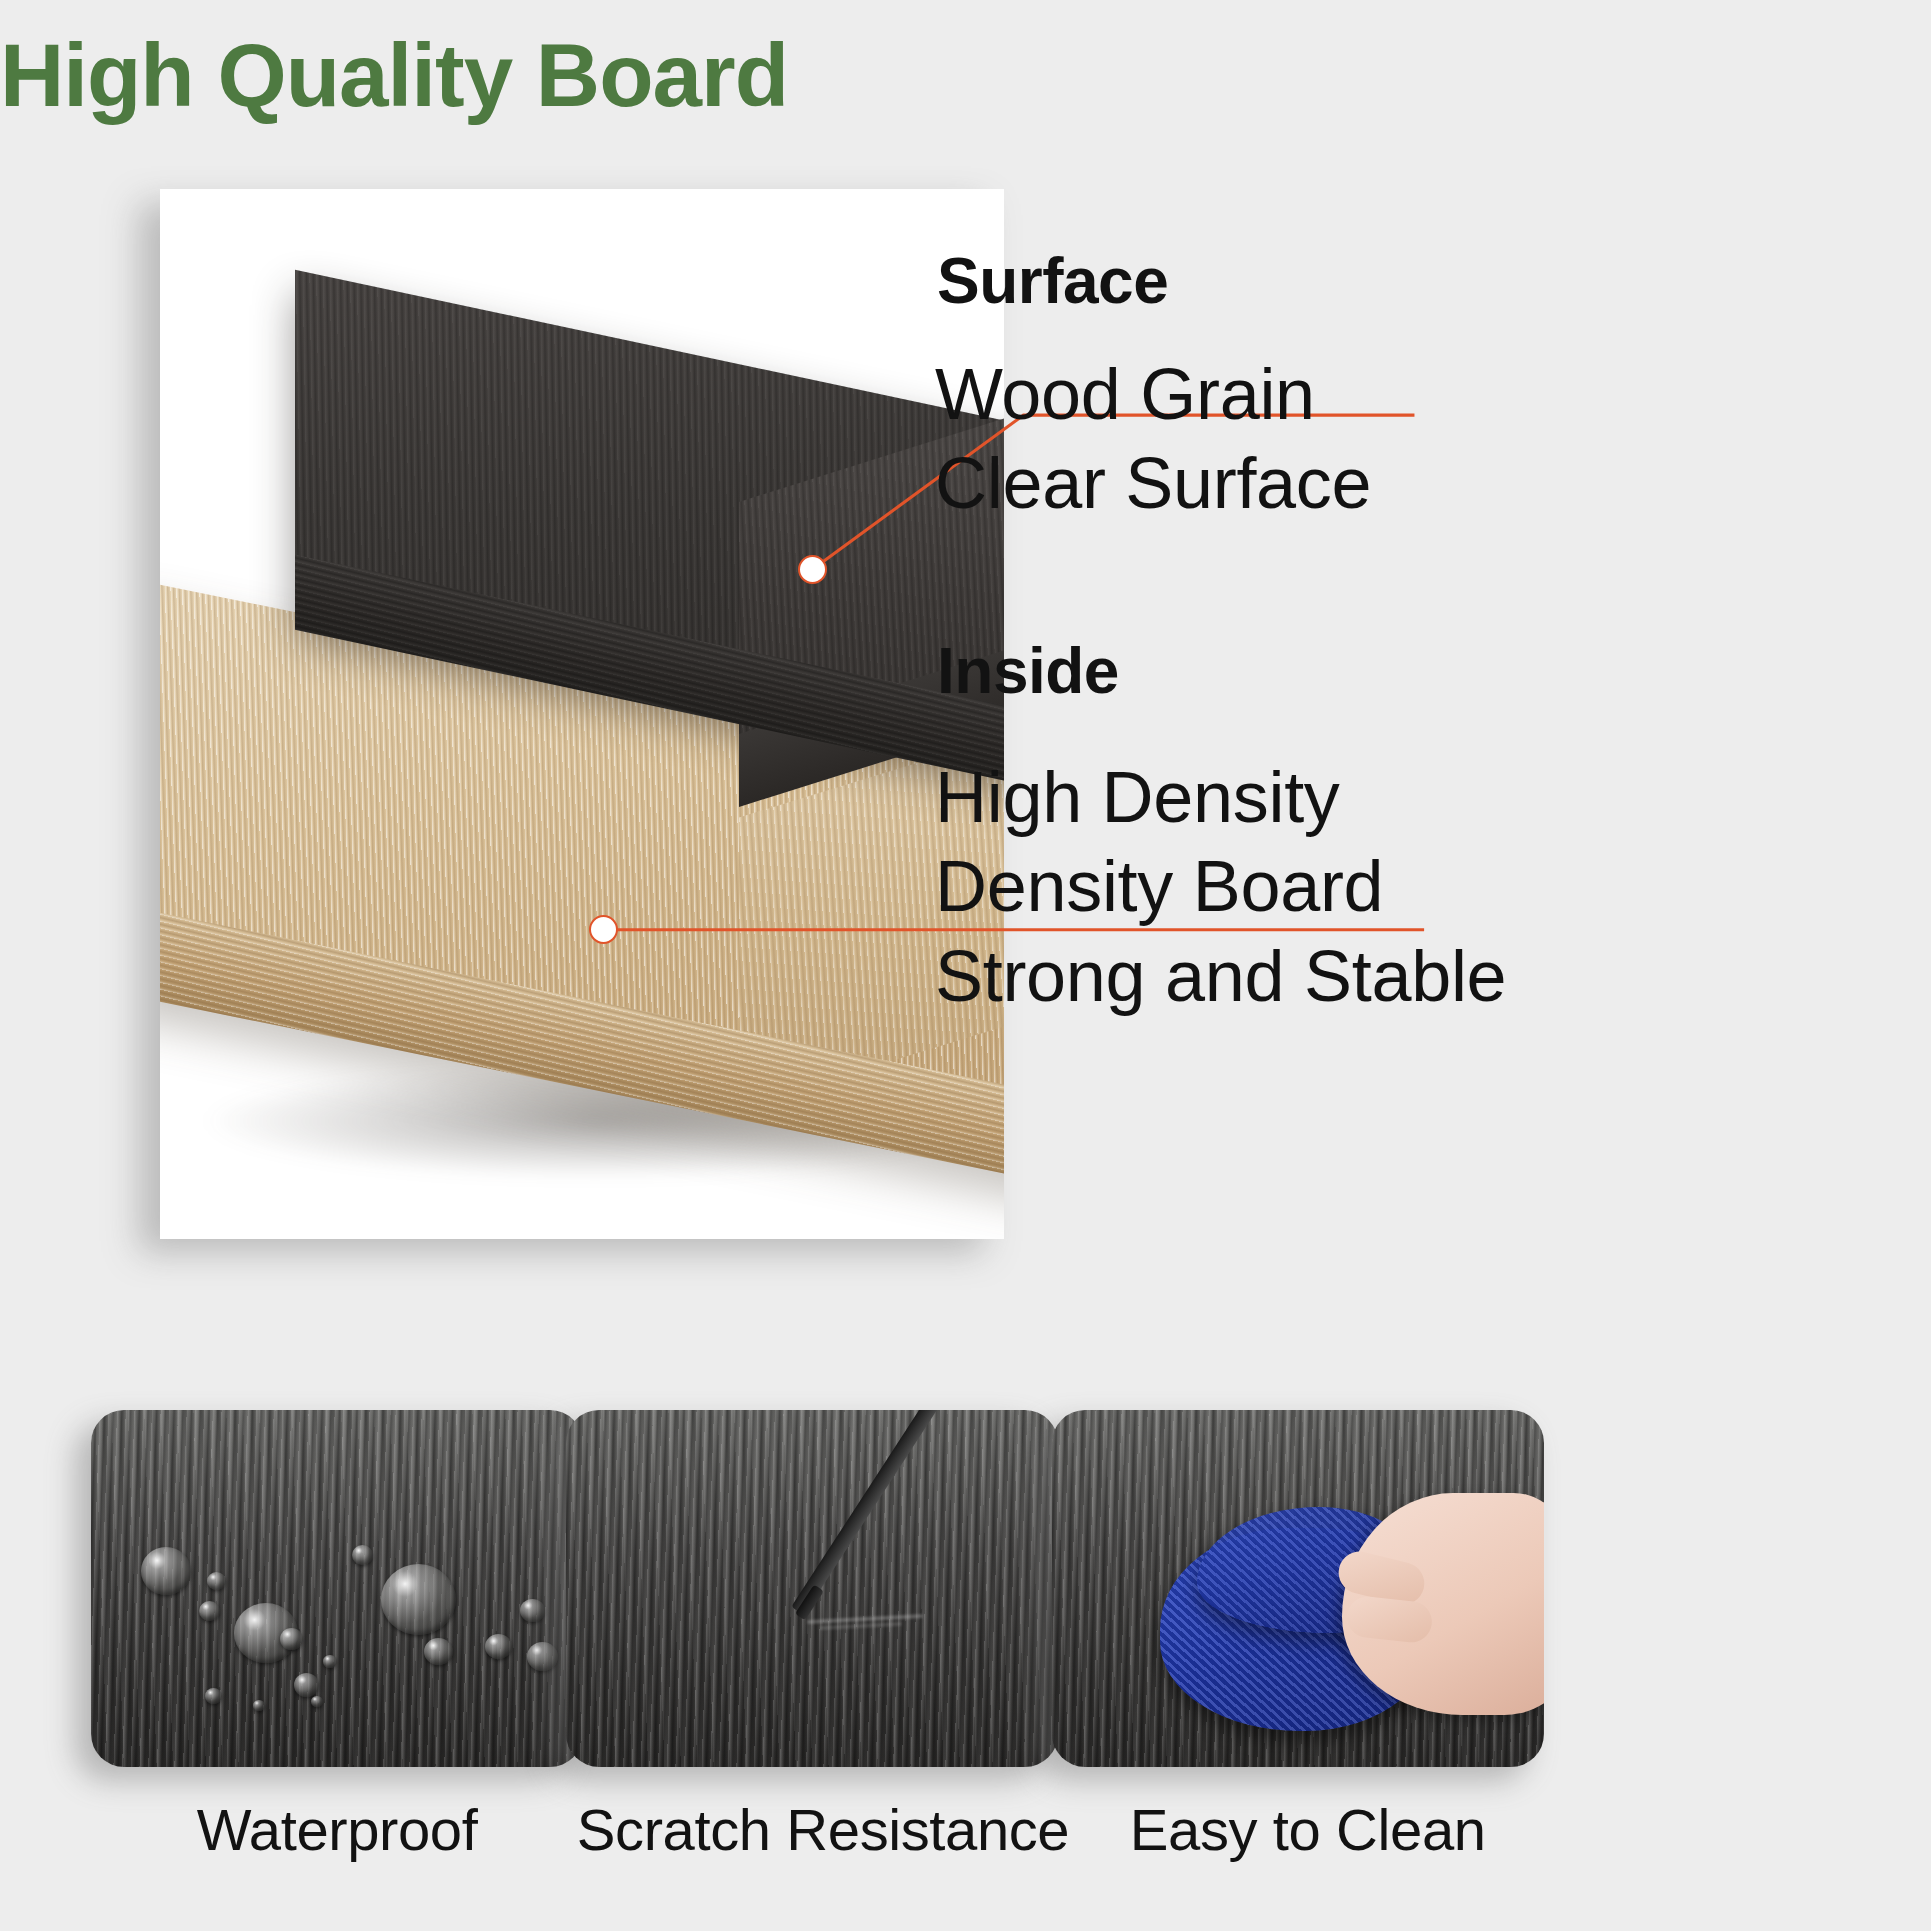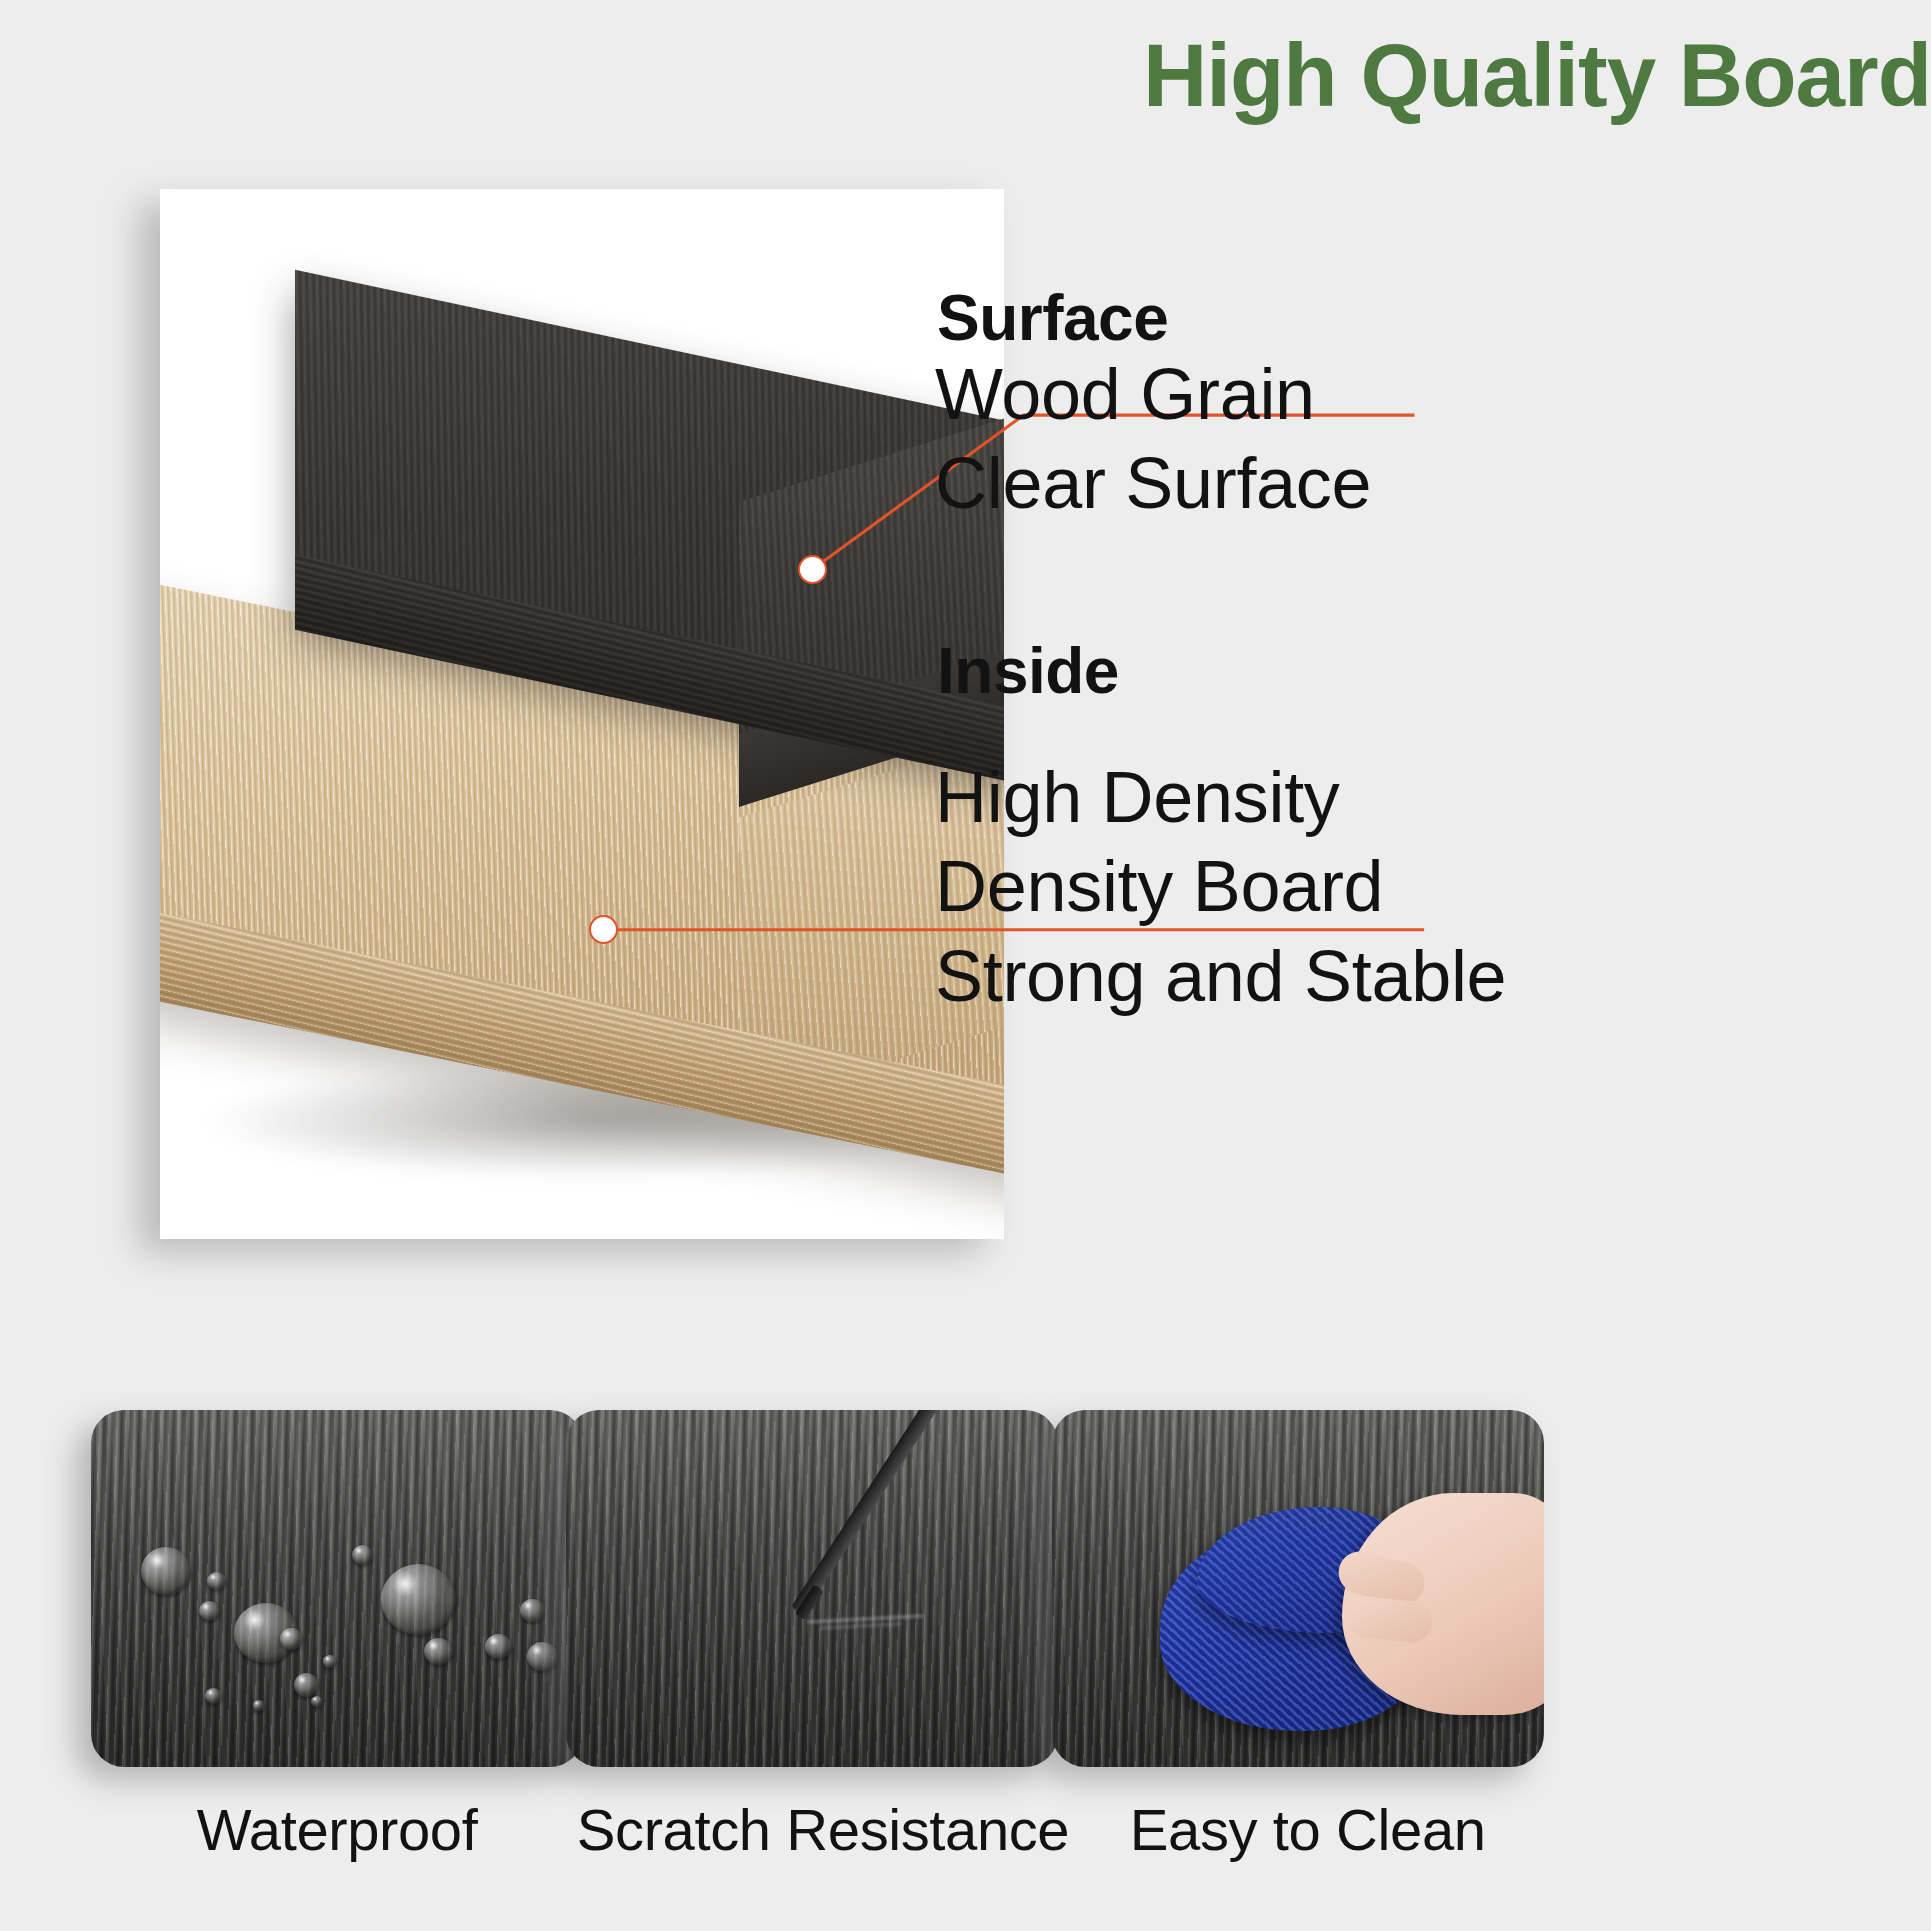--- a/index.html
+++ b/index.html
@@ -7,21 +7,21 @@
     width:1931px;height:1931px;
     background:#ededed;
     font-family:"Liberation Sans", sans-serif;
     position:relative;overflow:hidden;
   }
   .page{position:absolute;inset:0;}
 
   
   #title{
     position:absolute;left:0;top:27px;width:1931px;
-    text-align:right;
+    text-align:left;
     font-size:89px;font-weight:bold;
     letter-spacing:-1px;
     color:#4e7a41;
     line-height:1.1;
   }
 
   
   #product-card{
     position:absolute;left:160px;top:189px;width:844px;height:1050px;
     background:#ffffff;
@@ -112,21 +112,21 @@
 
   
   .head{
     position:absolute;font-weight:bold;color:#121212;
     font-size:64px;letter-spacing:-0.5px;line-height:1;
   }
   .body{
     position:absolute;color:#121212;font-size:72px;line-height:1.24;
     font-weight:400;letter-spacing:-0.3px;
   }
-  #surface-head{left:937px;top:249px;margin-top:37px;}
+  #surface-head{left:937px;top:249px;}
   #surface-body{left:935px;top:350px;}
   #inside-head{left:937px;top:639px;}
   #inside-body{left:935px;top:753px;}
 
   
   #features{
     position:absolute;left:0;top:1410px;width:1931px;height:541px;
   }
   .feature{position:absolute;top:0;width:492px;}
   .feature-img{

